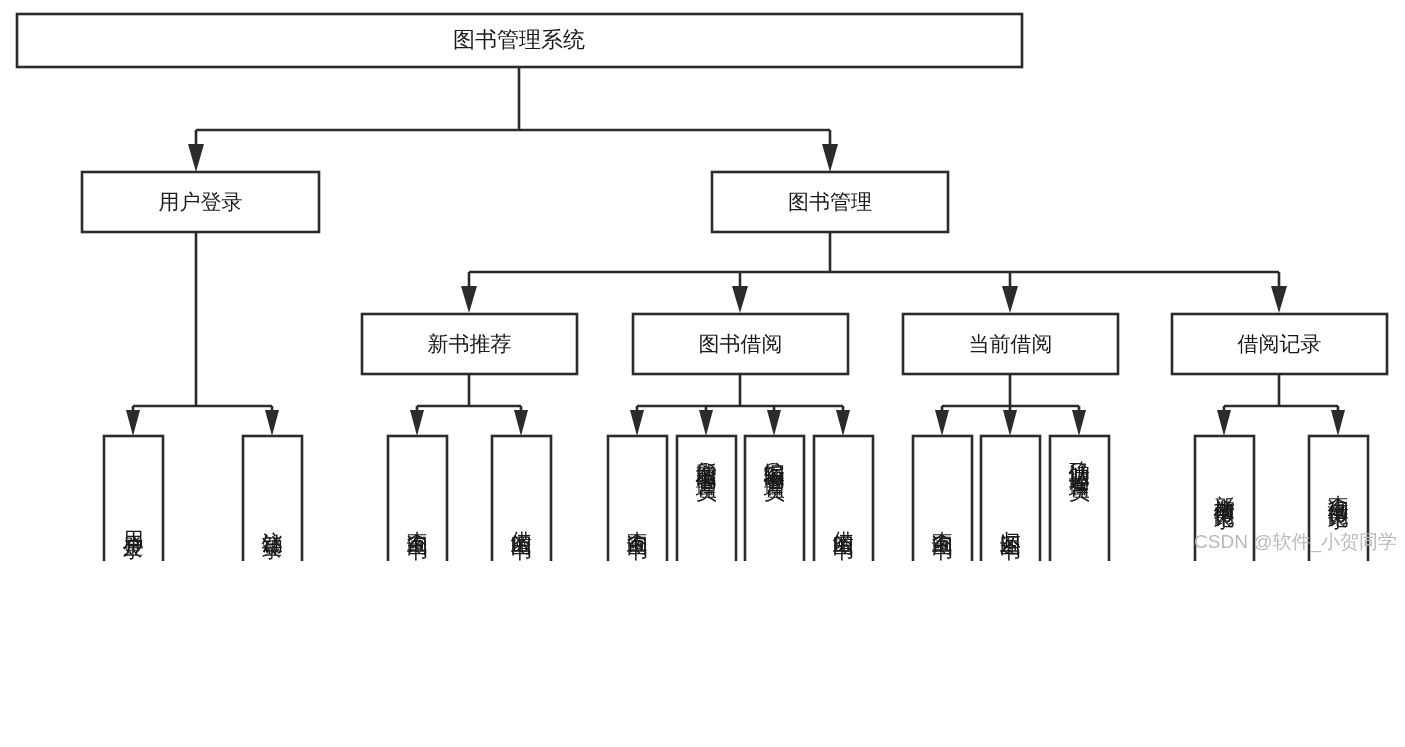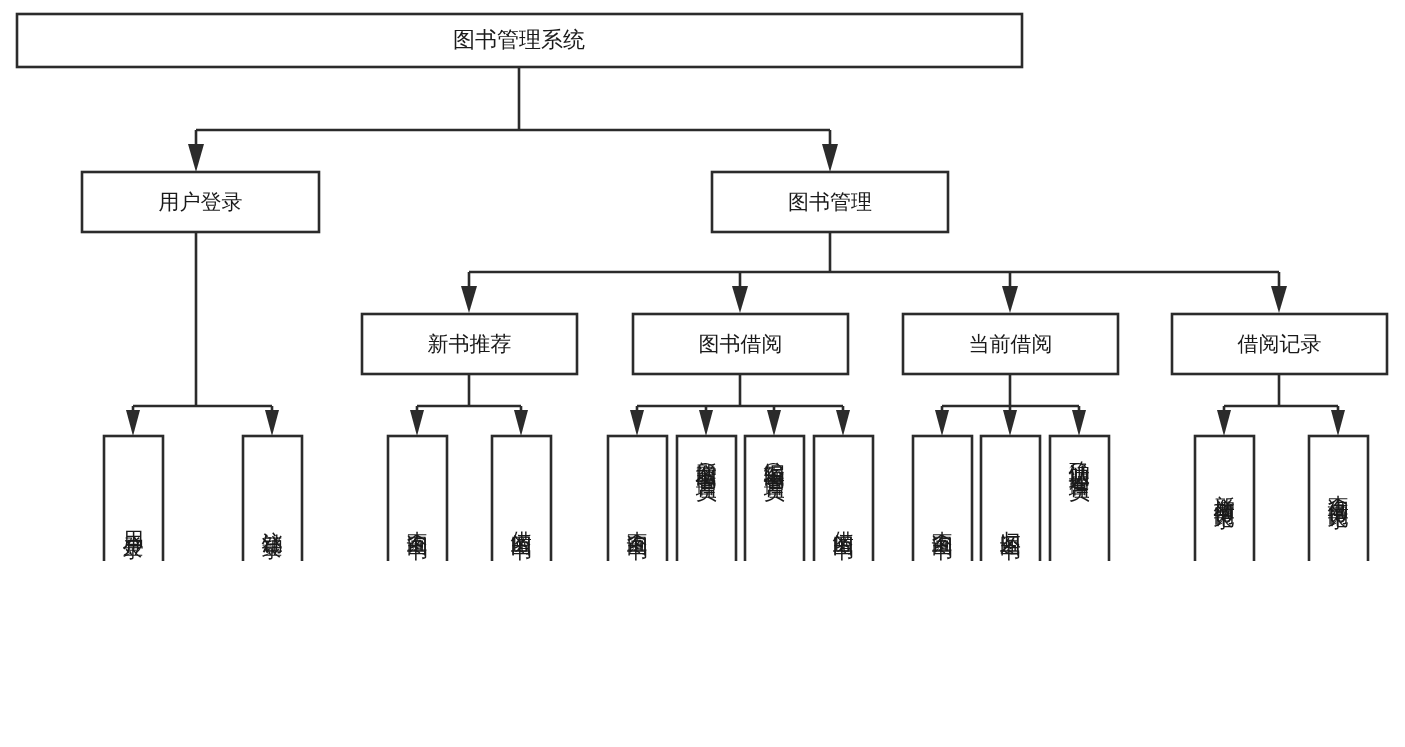--- a/index.html
+++ b/index.html
@@ -276,14 +276,15 @@
     <span class="vlabel">确认归还（管理员）</span>
   </div>
 
   <div class="vlabel-wrap" style="left:1195px; top:436px; width:59px; height:299px; padding-top:42px;">
     <span class="vlabel">新增借阅记录</span>
   </div>
   <div class="vlabel-wrap" style="left:1309px; top:436px; width:59px; height:299px; padding-top:42px;">
     <span class="vlabel">查询借阅记录</span>
   </div>
 
+  <div class="watermark">CSDN @软件_小贺同学</div>
 
 </div>
 
 </body></html>

